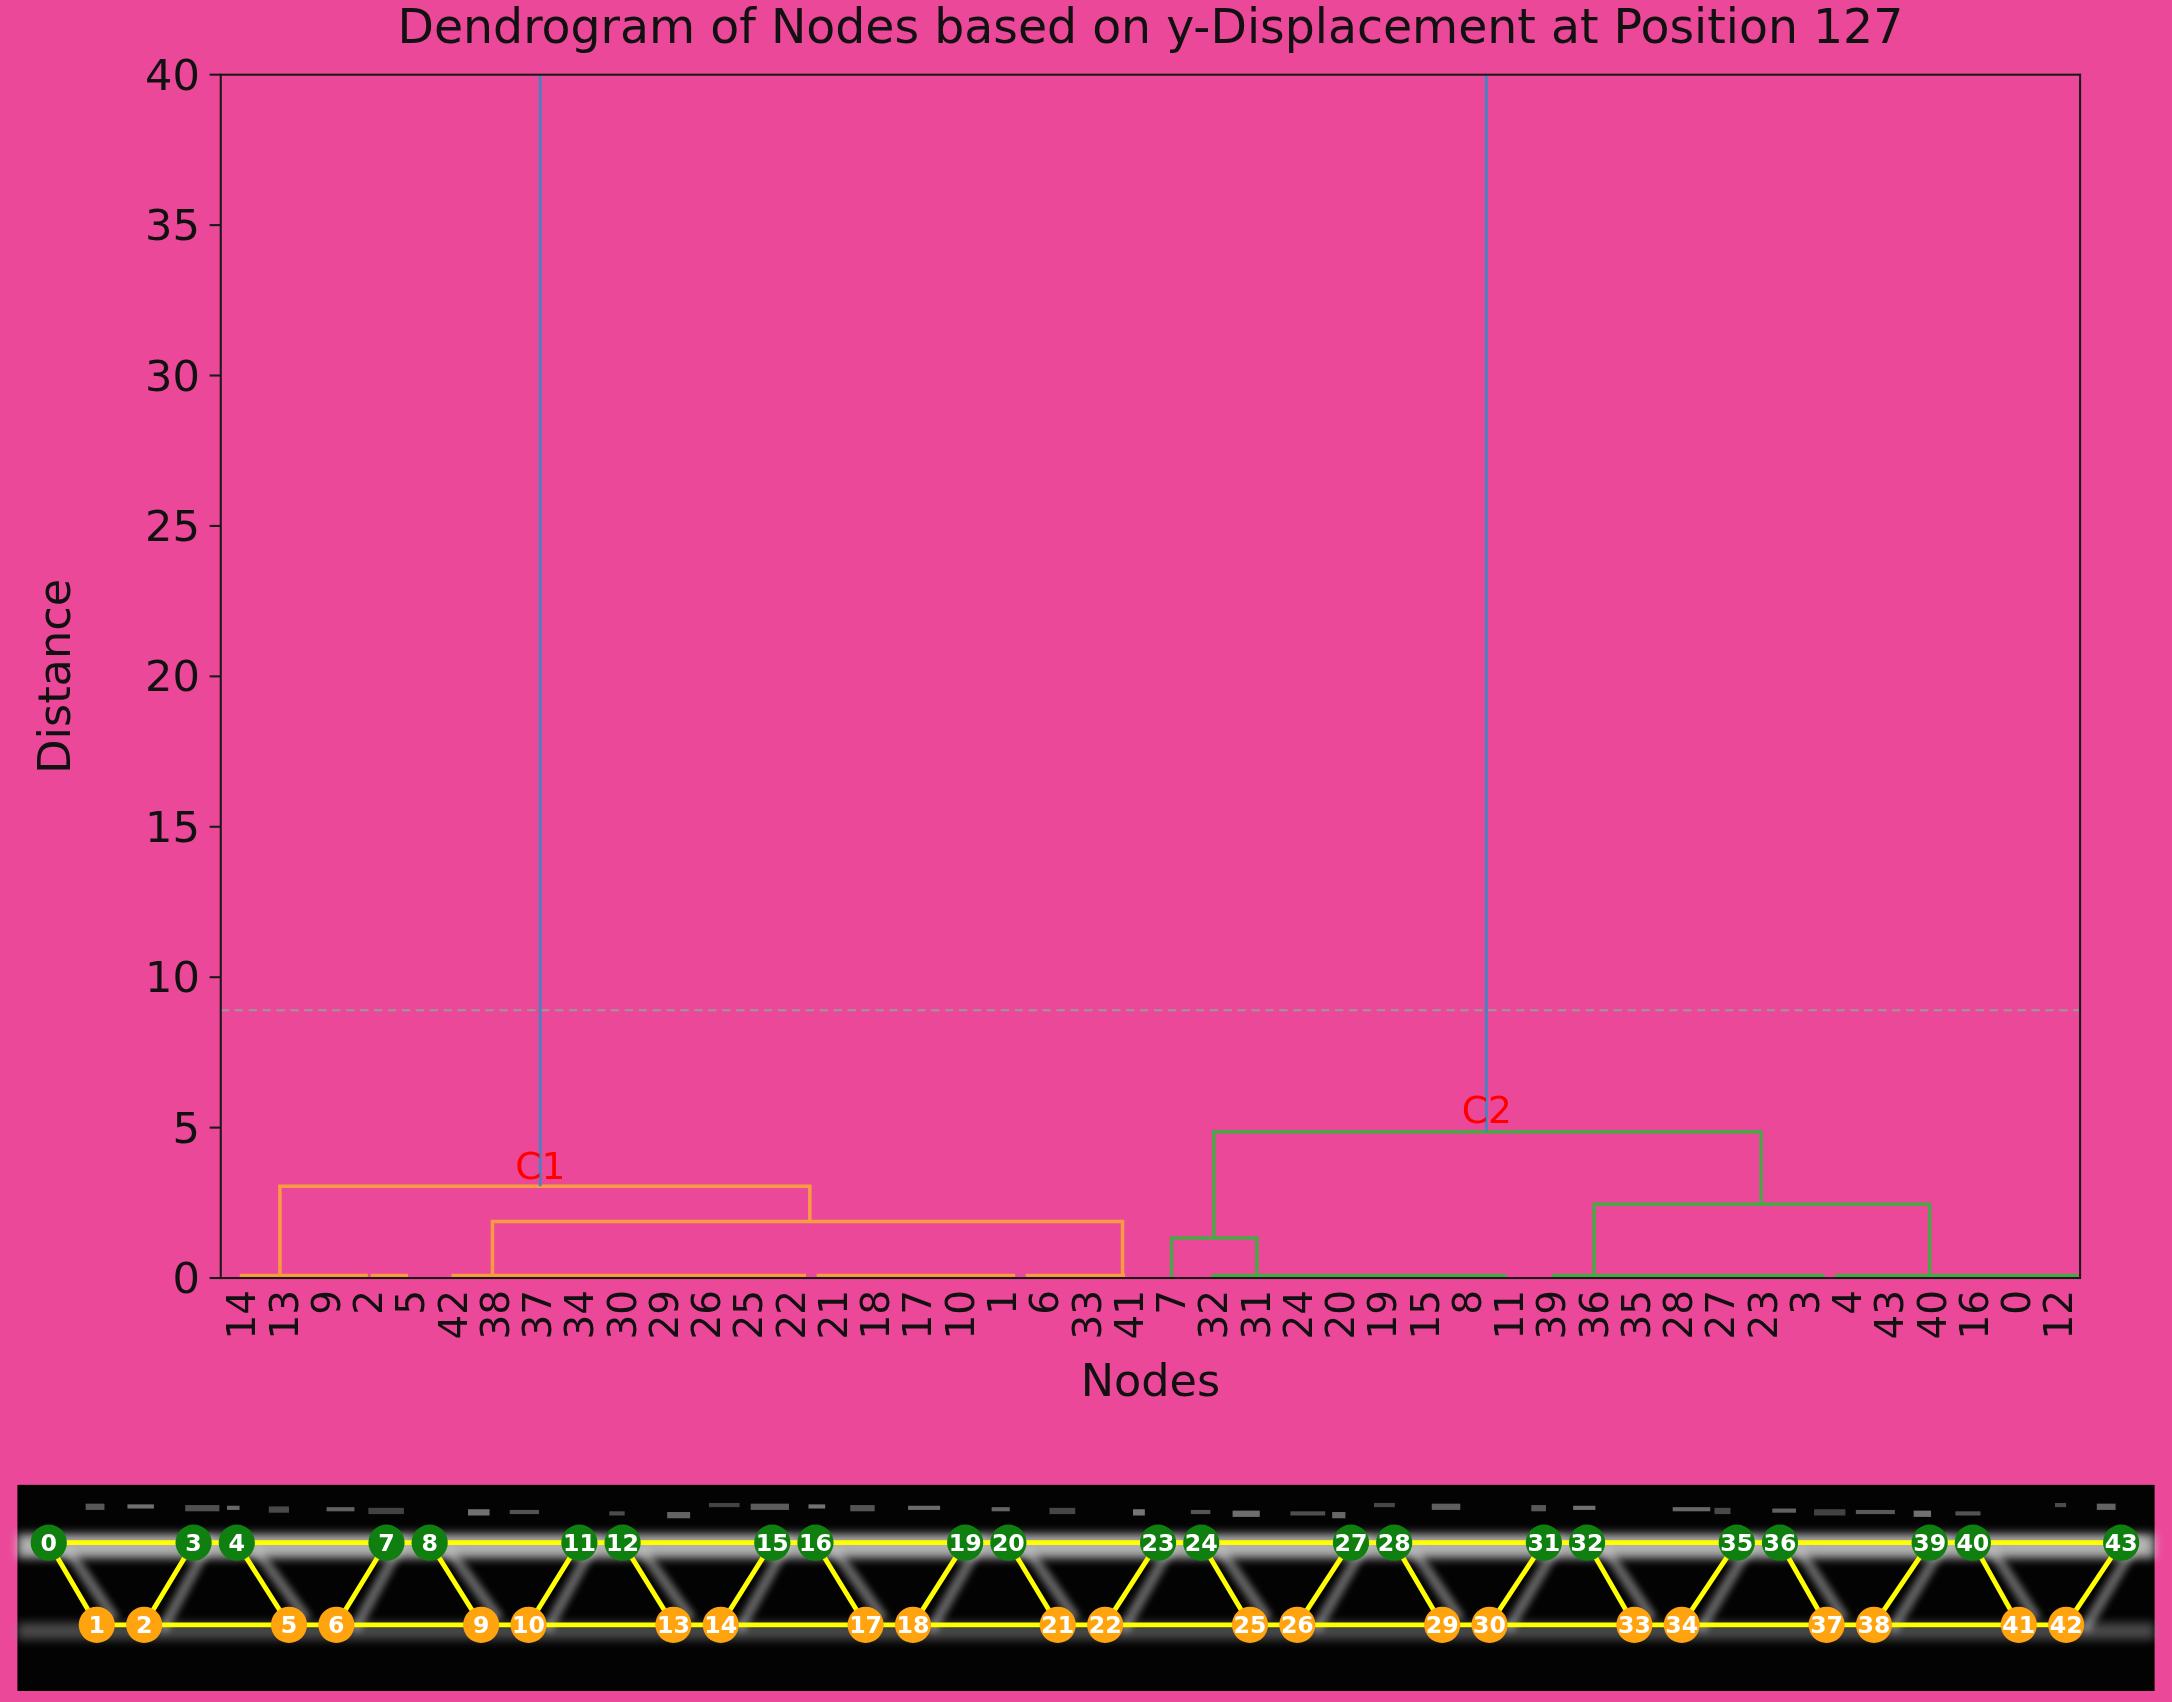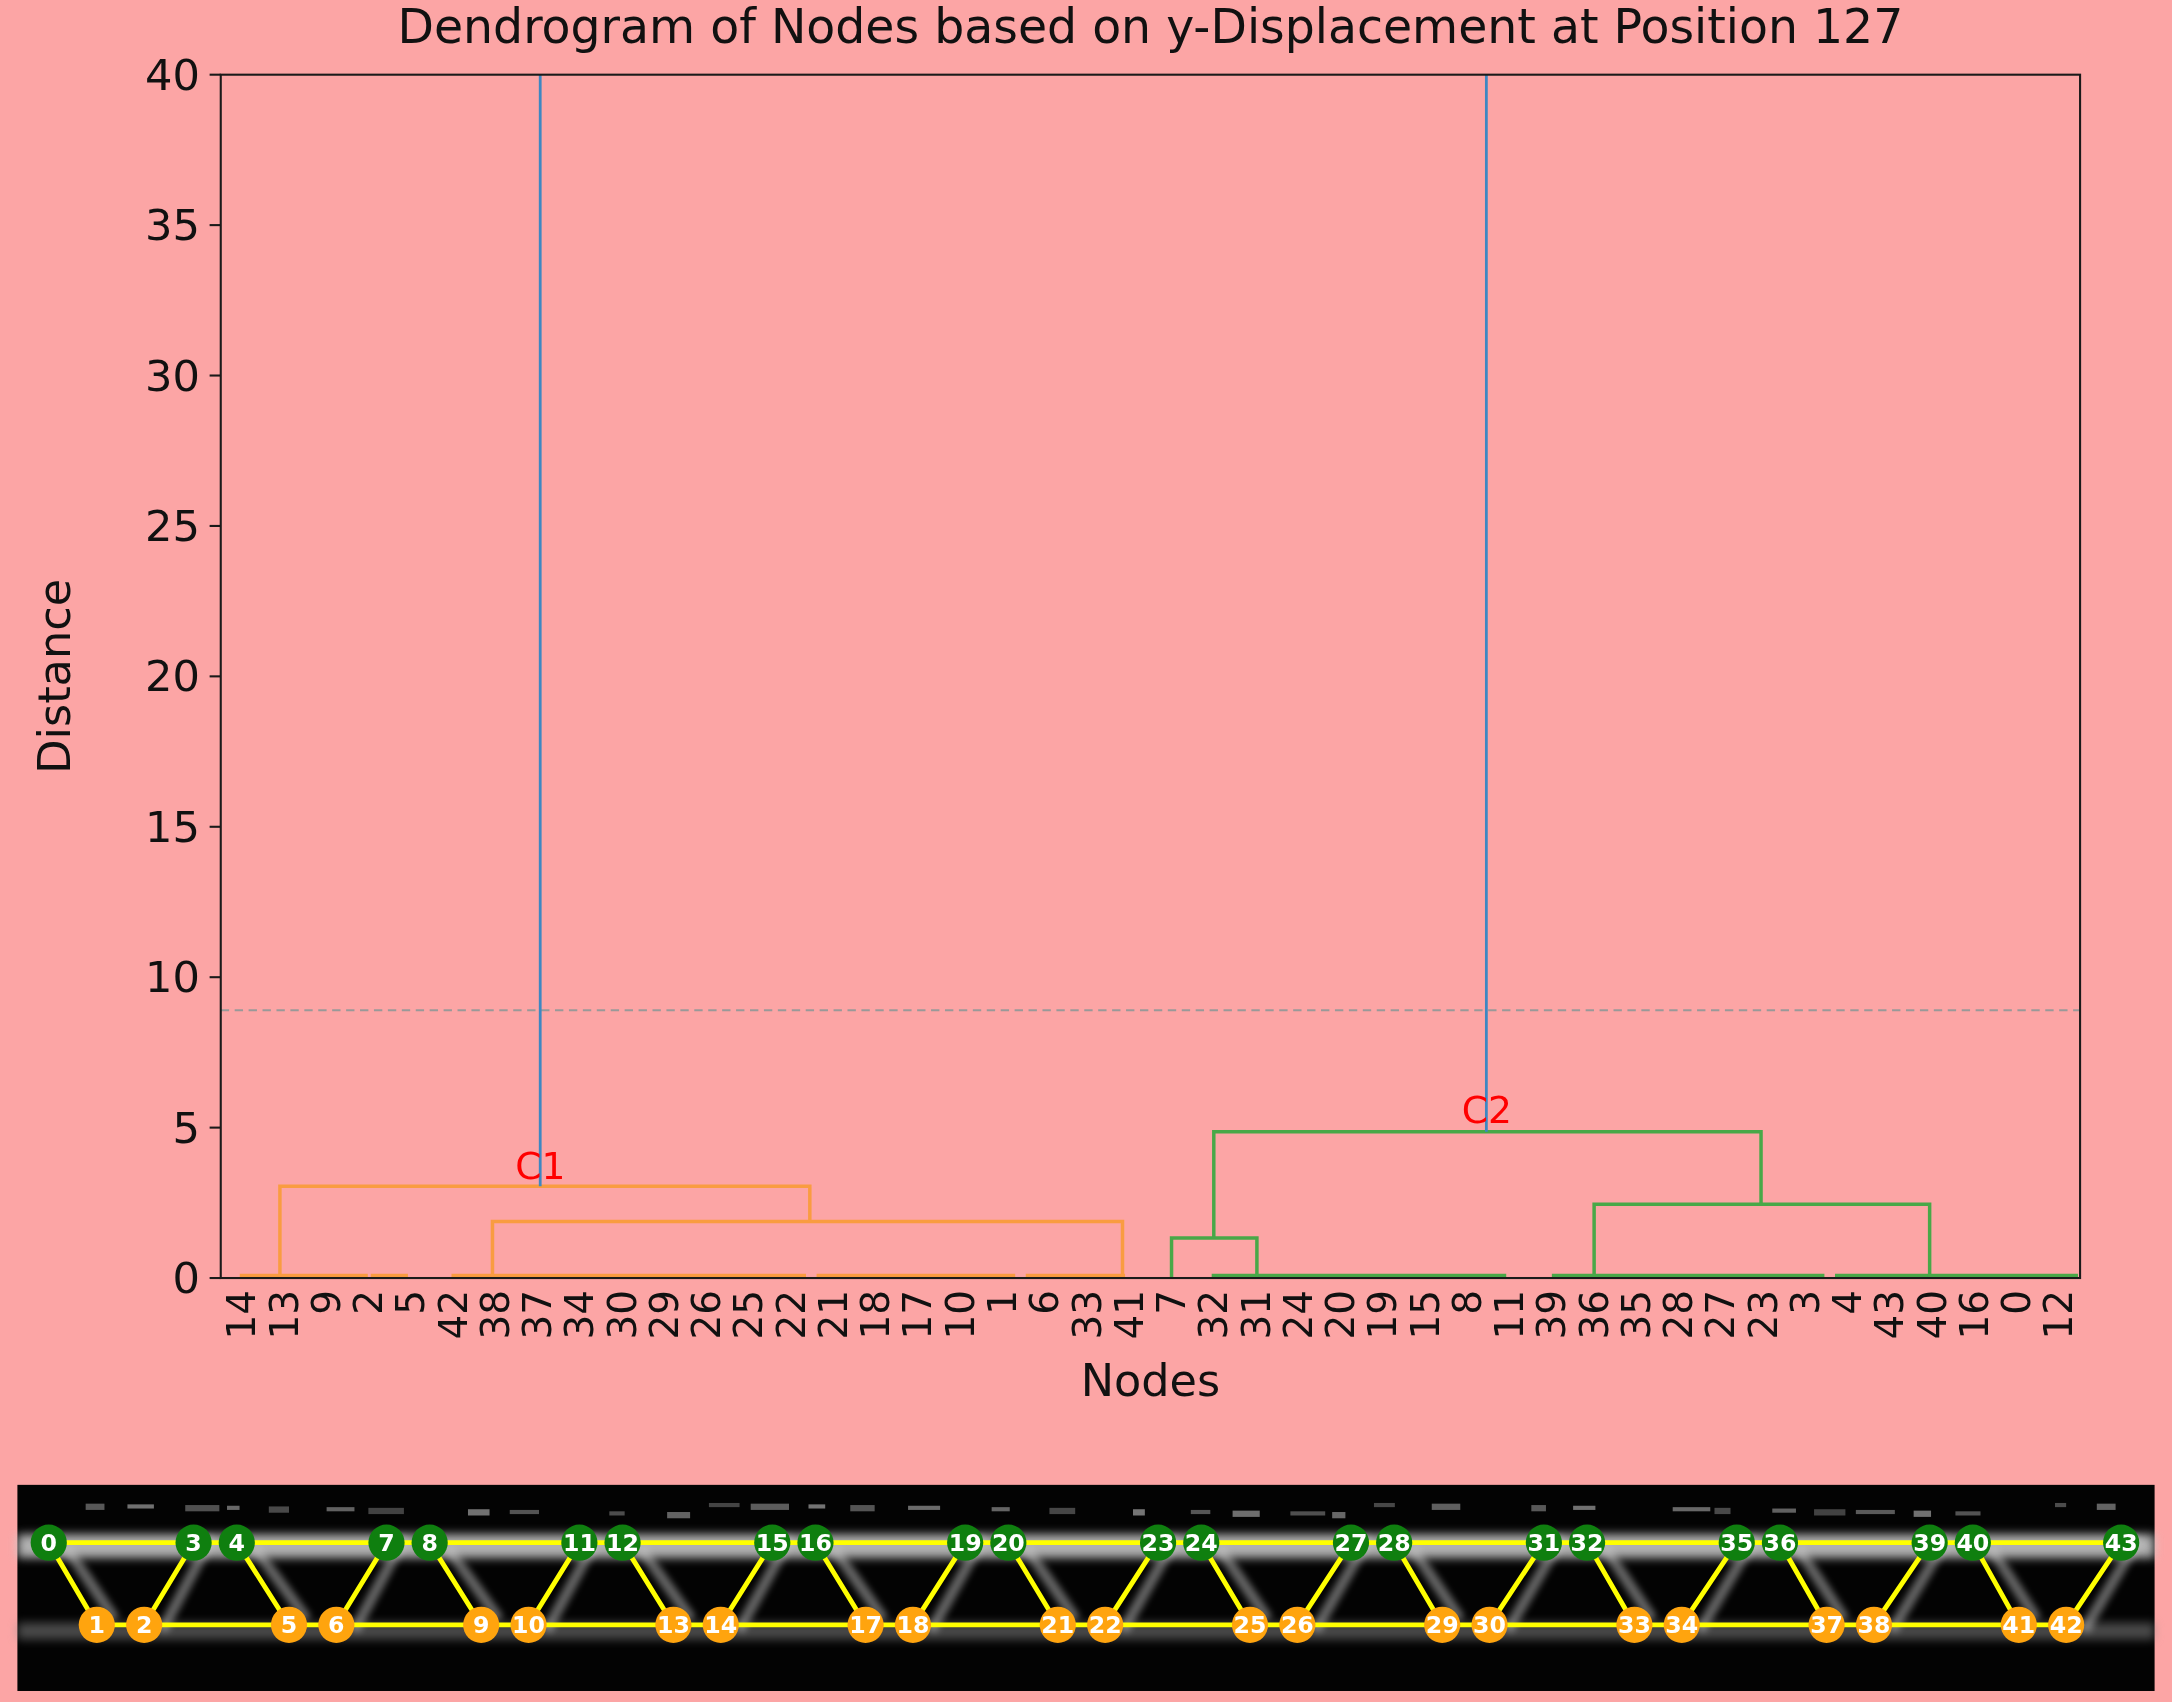--- a/index.html
+++ b/index.html
@@ -1,16 +1,16 @@
 <!DOCTYPE html>
 <html style="font-size:11px"><head>
 <meta charset="utf-8">
 <style>
   html,body{margin:0;padding:0;background:#ffffff;}
-  .fig{position:relative;width:2172px;height:1703px;background:#fca5a5;font-family:"DejaVu Sans",sans-serif;text-align:center;}
+  .fig{position:relative;width:2172px;height:1703px;background:#ec4899;font-family:"DejaVu Sans",sans-serif;text-align:center;}
   svg{position:absolute;left:0;top:0;}
   svg text{font-family:"DejaVu Sans","Liberation Sans",sans-serif;}
 </style>
 </head>
 <body>
 
 <div class="fig">
   <svg width="2172" height="1703" viewBox="0 0 3119 2445">
     <defs>
       <filter id="blurBand" x="-20%" y="-200%" width="140%" height="500%">

